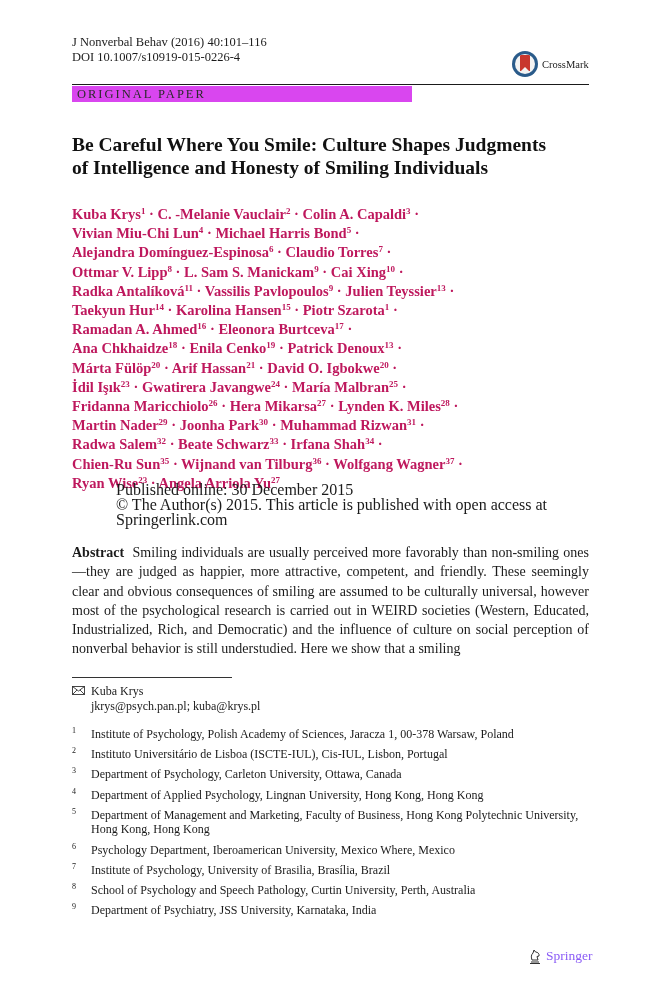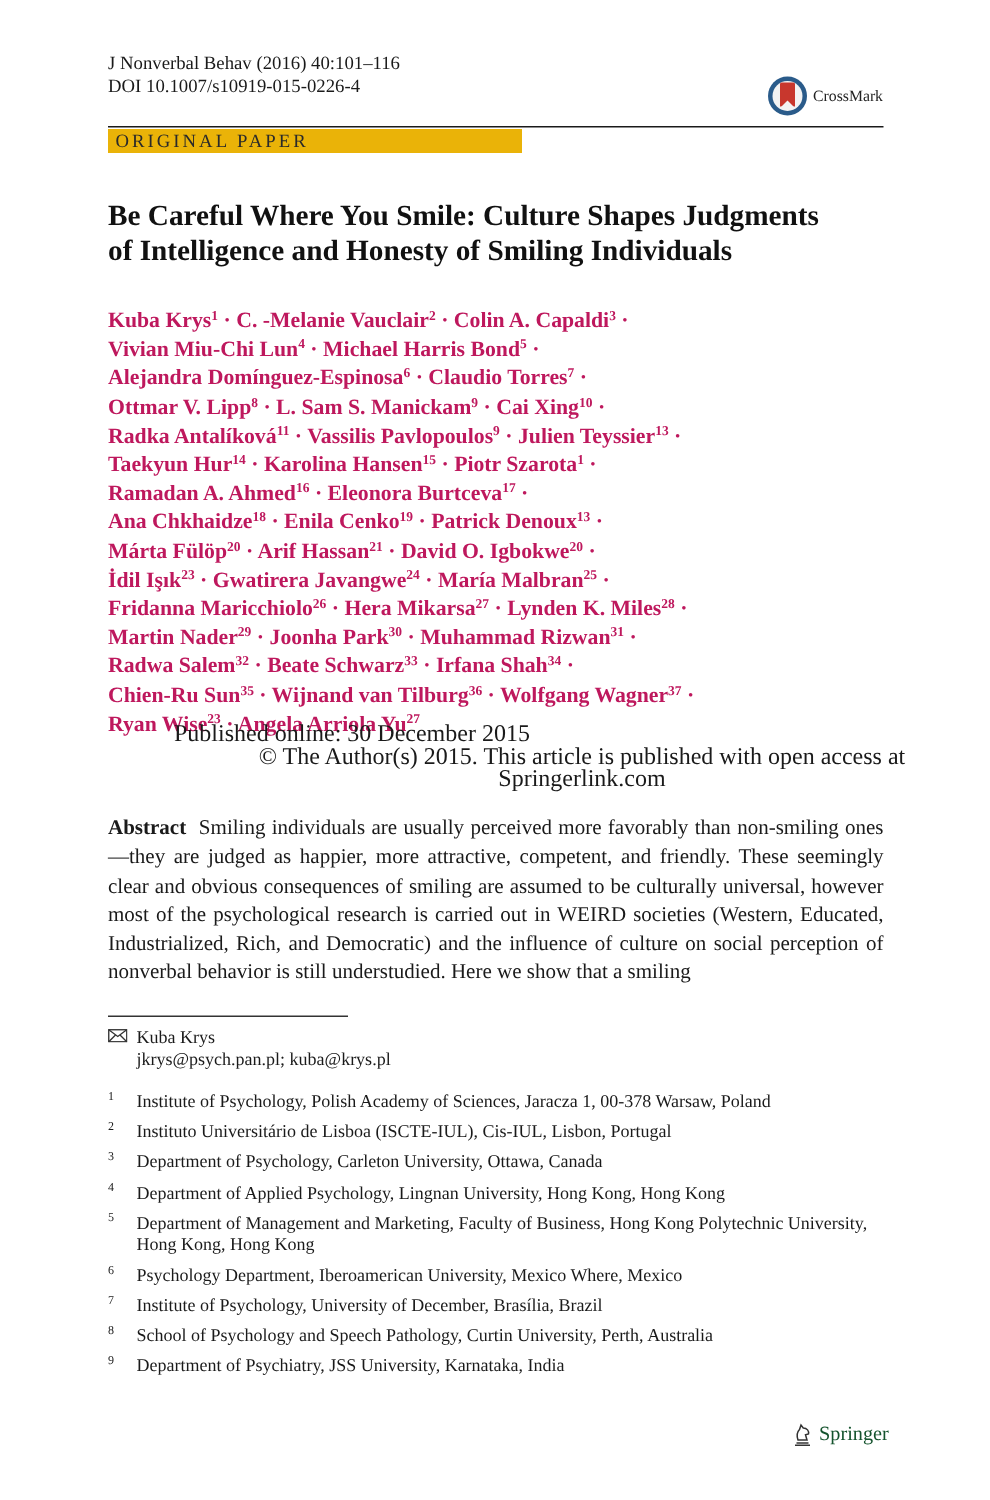--- a/index.html
+++ b/index.html
@@ -13,47 +13,47 @@
 
   .crossmark { left: 512px; top: 49px; width: 100px; height: 30px; display: flex; align-items: center; }
   .cm-logo { width: 26px; height: 26px; border-radius: 50%; background: #2a5b8a; position: relative; flex: 0 0 auto; }
   .cm-logo::before { content: ""; position: absolute; left: 3px; top: 3px; width: 20px; height: 20px; border-radius: 50%; background: #f3f3f3; }
   .cm-logo .flag { position: absolute; left: 8px; top: 4px; width: 10px; height: 16px; background: #c8372d; border-radius: 1px 1px 0 0; }
   .cm-logo .notch { position: absolute; left: 8px; top: 16px; width: 0; height: 0;
                     border-left: 5px solid transparent; border-right: 5px solid transparent; border-bottom: 5px solid #f3f3f3; }
   .cm-text { font-size: 10.5px; margin-left: 4px; color: #222; }
 
   .top-rule { left: 72px; top: 84px; width: 517px; height: 0; border-top: 1.5px solid #1a1a1a; }
-  .section-band { left: 72px; top: 86px; width: 276px; height: 16px; background: #eab308; }
+  .section-band { left: 72px; top: 86px; width: 340px; height: 16px; background: #d946ef; }
   .section-band span { position: absolute; left: 5px; top: 1px; font-size: 12.5px; letter-spacing: 2px; color: #2a2a2a; }
 
   .title { left: 72px; top: 133px; width: 520px; font-weight: bold; font-size: 19.5px; line-height: 23px; color: #111; }
 
   .authors { left: 72px; top: 205px; width: 460px; font-weight: bold; font-size: 14.5px; line-height: 19.2px; color: #be185d; }
   .authors .line { white-space: nowrap; display: block; }
   .authors sup { font-size: 9px; line-height: 0; vertical-align: 5px; }
   .authors .sep { font-weight: bold; }
 
   .pubinfo { left: 72px; font-size: 16px; line-height: 15px; margin-left: 44px; }
   #published { top: 482px; }
-  #copyright { top: 497px; text-align: center; }
+  #copyright { top: 497px; }
 
   .abstract { left: 72px; top: 543px; width: 517px; font-size: 14px; line-height: 19.3px; text-align: justify; }
   .abstract b { font-weight: bold; }
 
   .fn-rule { left: 72px; top: 677px; width: 160px; border-top: 1px solid #333; }
   .corr { left: 72px; top: 684px; font-size: 12px; line-height: 15px; }
   .corr .envelope { position: absolute; left: 0; top: 2px; width: 13px; height: 9px; }
   .corr .txt { position: absolute; left: 19px; top: 0; white-space: nowrap; }
 
   .affils { left: 72px; top: 727px; width: 520px; font-size: 12px; line-height: 14.6px; }
   .affil { position: relative; padding-left: 19px; margin-bottom: 5.6px; }
   .affil .num { position: absolute; left: 0; top: -3px; font-size: 8px; }
 
-  .springer { left: 528px; top: 948px; display: flex; align-items: flex-end; font-size: 13.5px; color: #14532d; }
+  .springer { left: 528px; top: 948px; display: flex; align-items: flex-end; font-size: 13.5px; color: #8b5cf6; }
   .springer svg { margin-right: 4px; }
 </style>
 </head>
 <body>
 
 <div class="abs journal-line" id="journal-ref">J Nonverbal Behav (2016) 40:101–116</div>
 <div class="abs journal-line" id="journal-doi">DOI 10.1007/s10919-015-0226-4</div>
 
 <div class="abs crossmark">
   <div class="cm-logo">
@@ -110,21 +110,21 @@
   </div>
 </div>
 
 <div class="abs affils" id="affils">
     <div class="affil"><span class="num">1</span><span>Institute of Psychology, Polish Academy of Sciences, Jaracza 1, 00-378 Warsaw, Poland</span></div>
     <div class="affil"><span class="num">2</span><span>Instituto Universitário de Lisboa (ISCTE-IUL), Cis-IUL, Lisbon, Portugal</span></div>
     <div class="affil"><span class="num">3</span><span>Department of Psychology, Carleton University, Ottawa, Canada</span></div>
     <div class="affil"><span class="num">4</span><span>Department of Applied Psychology, Lingnan University, Hong Kong, Hong Kong</span></div>
     <div class="affil"><span class="num">5</span><span>Department of Management and Marketing, Faculty of Business, Hong Kong Polytechnic University, Hong Kong, Hong Kong</span></div>
     <div class="affil"><span class="num">6</span><span>Psychology Department, Iberoamerican University, Mexico Where, Mexico</span></div>
-    <div class="affil"><span class="num">7</span><span>Institute of Psychology, University of December, Brasília, Brazil</span></div>
+    <div class="affil"><span class="num">7</span><span>Institute of Psychology, University of Brasilia, Brasília, Brazil</span></div>
     <div class="affil"><span class="num">8</span><span>School of Psychology and Speech Pathology, Curtin University, Perth, Australia</span></div>
     <div class="affil"><span class="num">9</span><span>Department of Psychiatry, JSS University, Karnataka, India</span></div>
   </div>
 
 <div class="abs springer">
   <svg width="14" height="16" viewBox="0 0 14 16">
     <path d="M3 14 L11 14 M4 12 C3 9 3 7 5 5 L6 2 L7.5 4 C10 4 11.5 6 11 8 L9 8.5 L10 12 Z" fill="none" stroke="#333" stroke-width="1"></path>
     <line x1="2" y1="15.5" x2="12" y2="15.5" stroke="#333" stroke-width="1"></line>
   </svg>
   <span>Springer</span>

